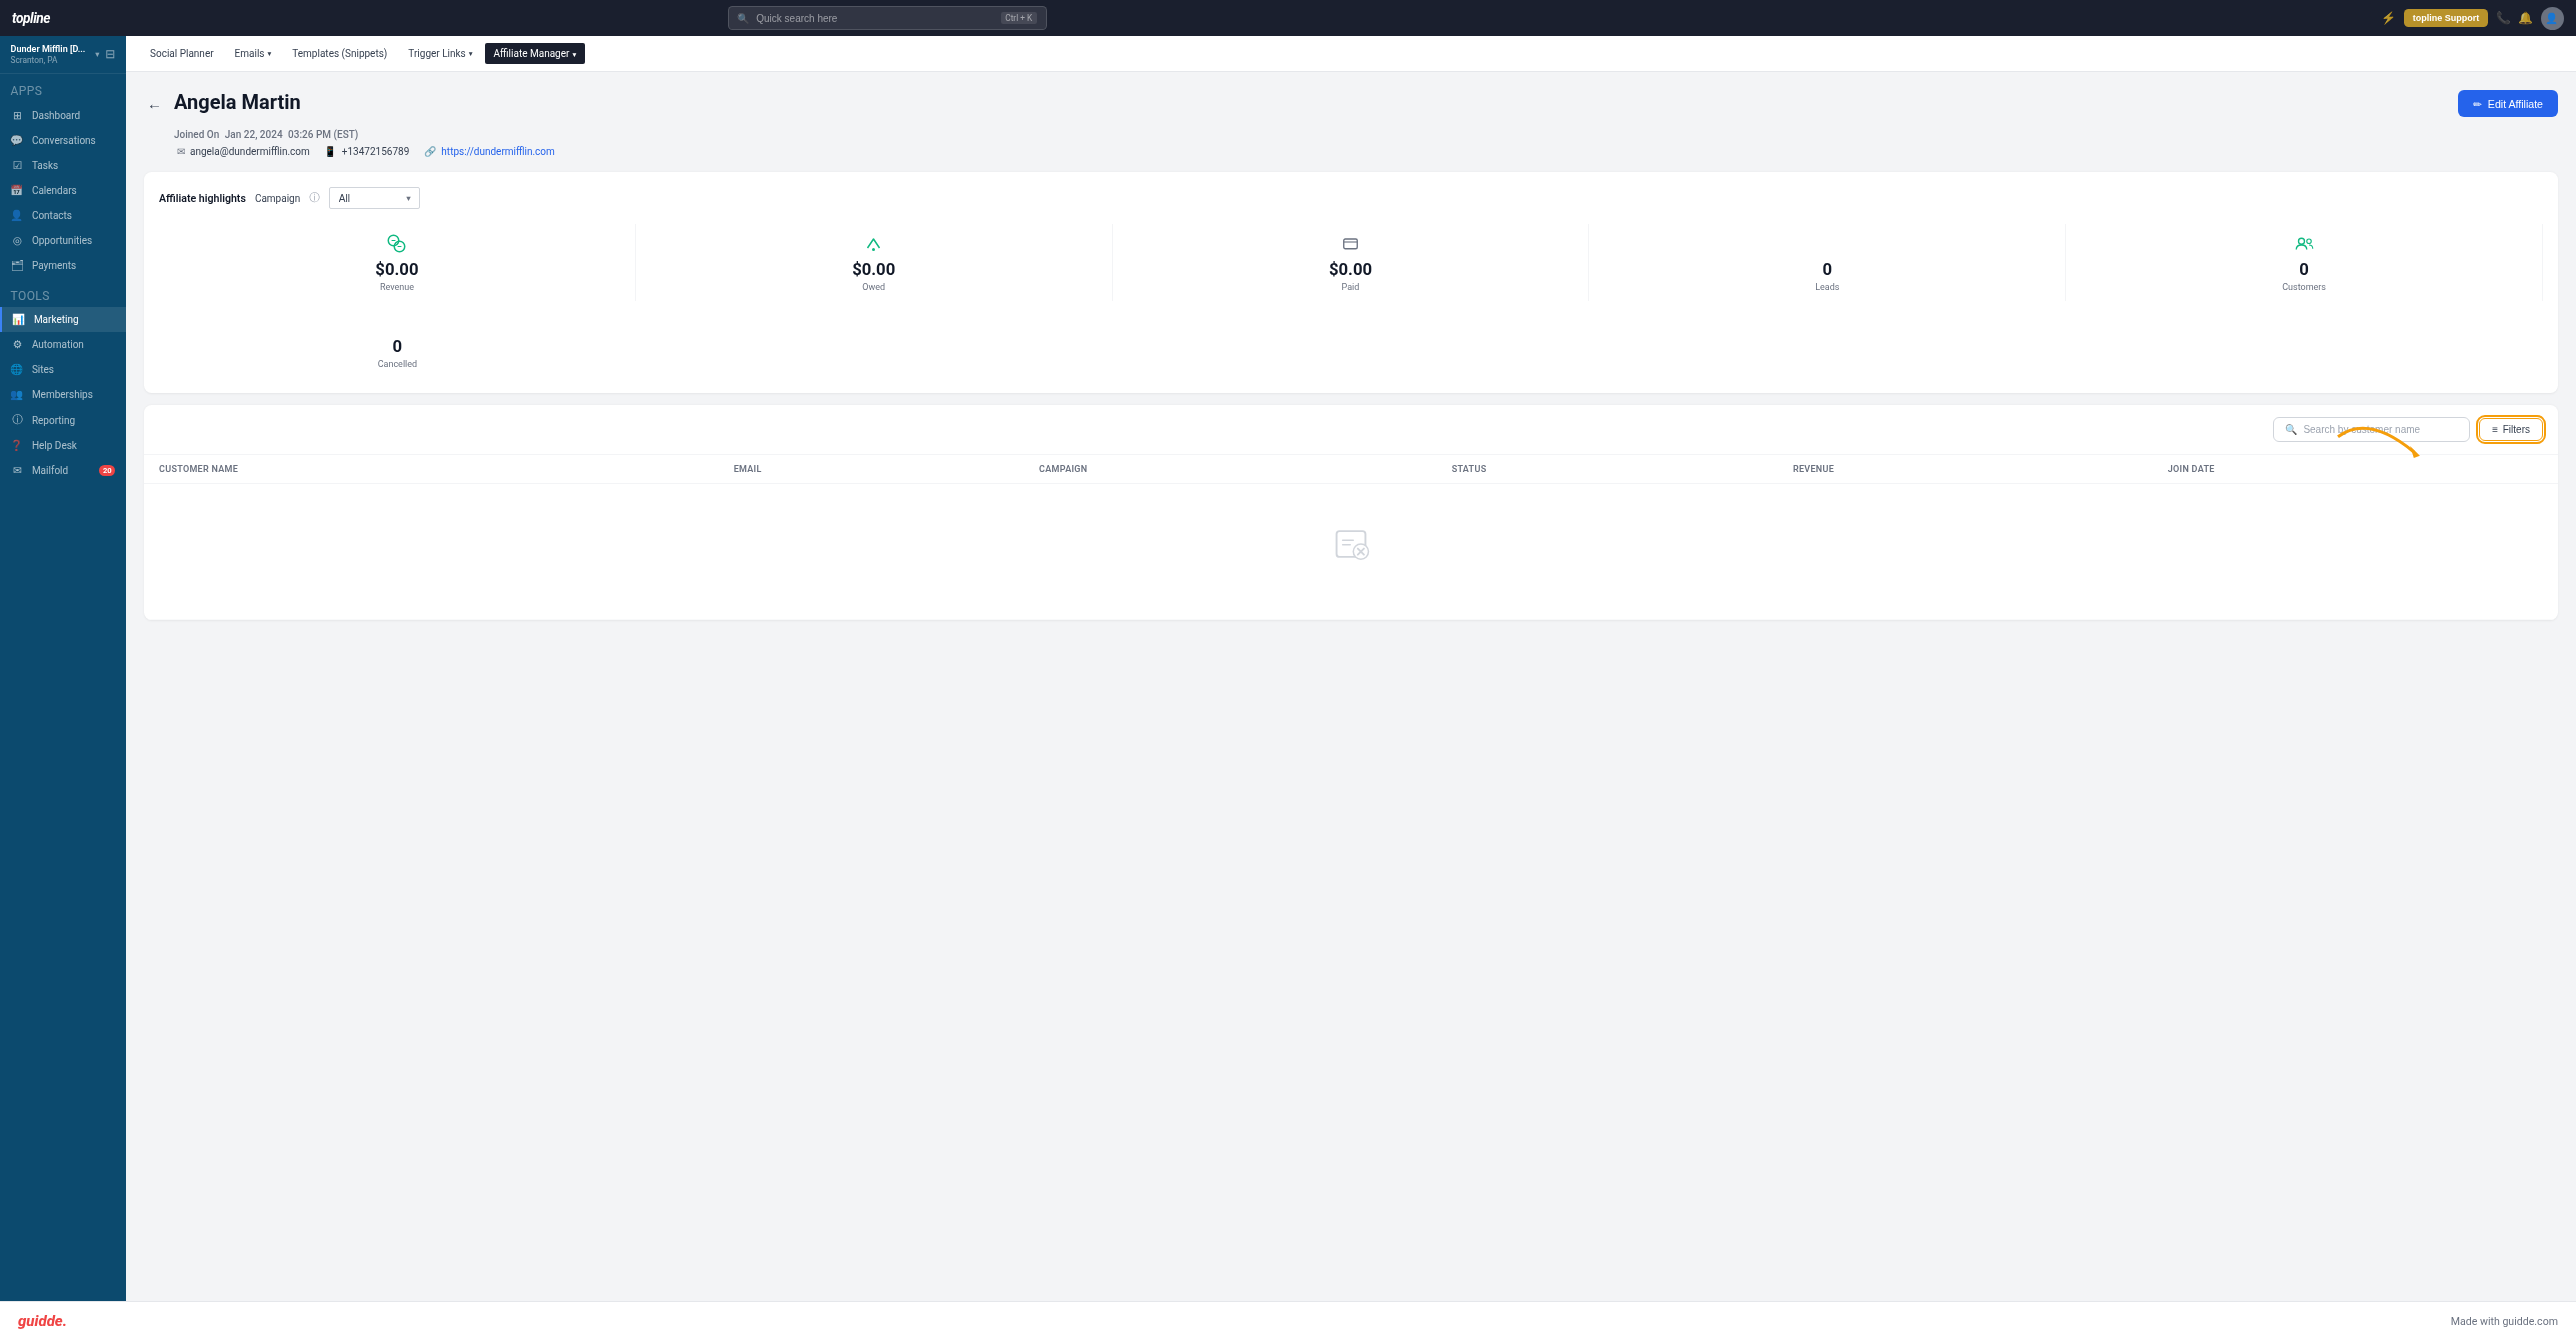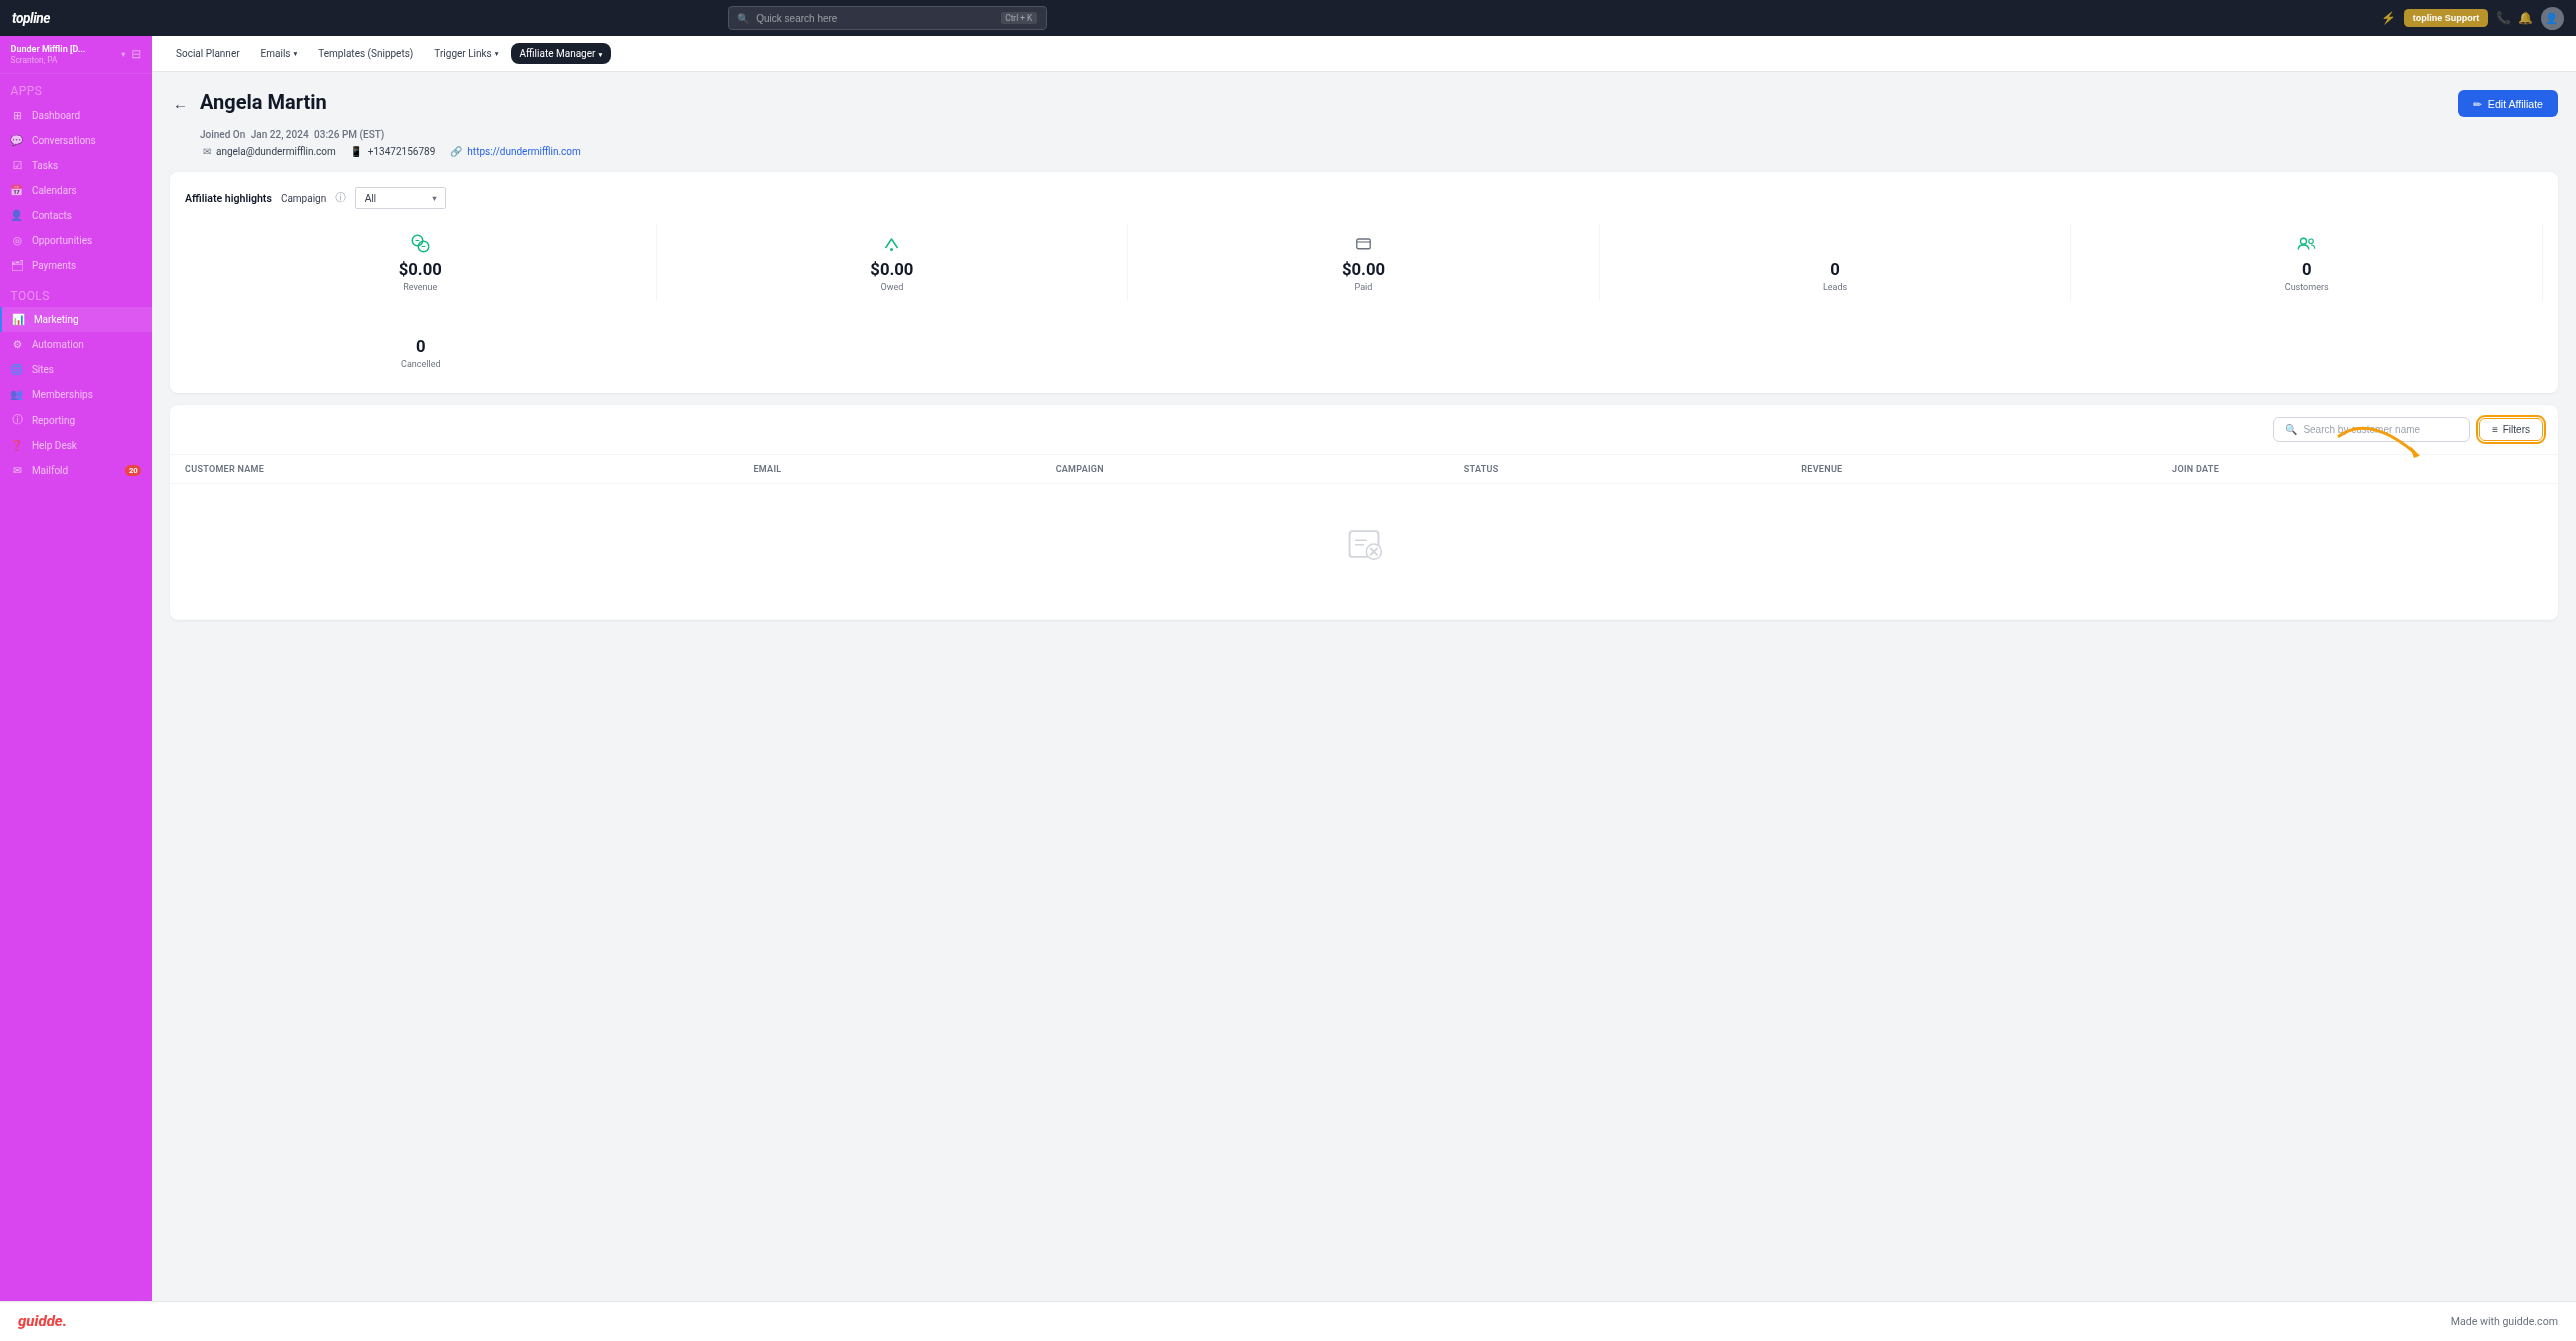--- a/index.html
+++ b/index.html
@@ -91,22 +91,22 @@
 
     
     .main-layout {
       display: flex;
       flex: 1;
       overflow: hidden;
     }
 
     
     .sidebar {
-      width: 152px;
-      background: #d946ef;
+      width: 126px;
+      background: #0c4a6e;
       display: flex;
       flex-direction: column;
       flex-shrink: 0;
       overflow-y: auto;
       padding-bottom: 15px;
     }
     .sidebar-workspace {
       display: flex;
       align-items: center;
       padding: 7.6px 10.6px;
@@ -195,21 +195,21 @@
       color: #374151;
       cursor: pointer;
       border-radius: 4.6px;
       display: flex;
       align-items: center;
       gap: 3px;
     }
     .subnav-item.active {
       background: #1a1f2e;
       color: white;
-      border-radius: 8px;
+      border-radius: 2px;
       align-items: flex-end;
     }
     .subnav-chevron { font-size: 7.6px; }
 
     
     .page-content {
       flex: 1;
       overflow-y: auto;
       padding: 18px;
     }

